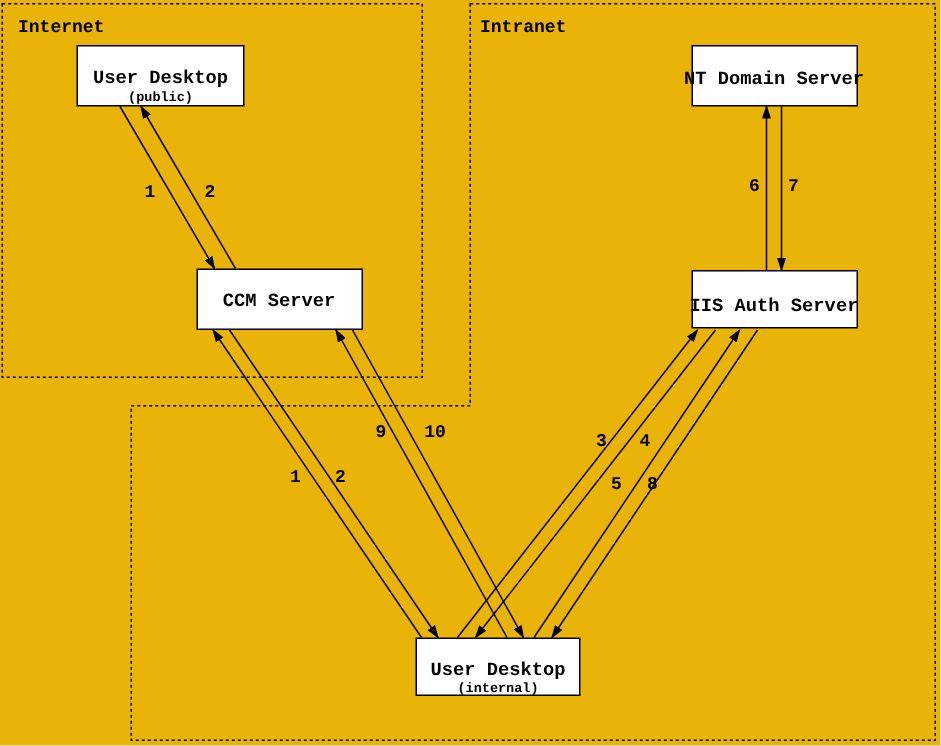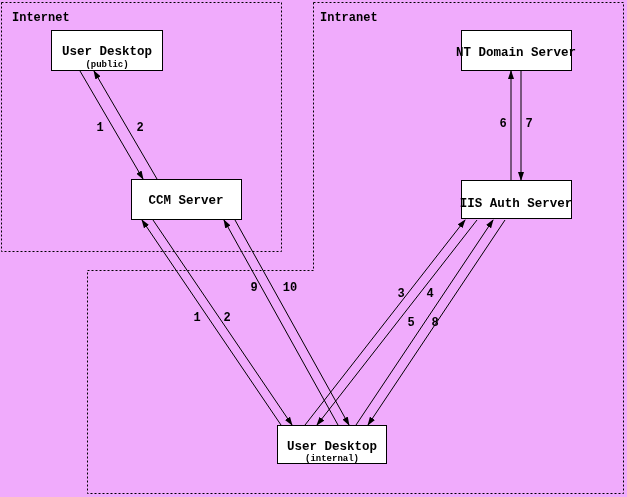--- a/index.html
+++ b/index.html
@@ -1,20 +1,20 @@
 <!DOCTYPE html>
 <html><head>
 <meta charset="utf-8">
 <style>
   html, body { margin: 0; padding: 0; background: #ffffff; }
   #stage {
     position: relative;
     width: 627px;
     height: 497px;
-    background: #f0abfc;
+    background: #eab308;
     font-family: "Liberation Mono", "DejaVu Sans Mono", monospace;
   }
   svg { display: block; }
   svg text {
     font-family: "Liberation Mono", "DejaVu Sans Mono", monospace;
     fill: #000000;
     font-weight: bold;
   }
   .zone-label { font-size: 12px; }
   .node-title { font-size: 12.5px; text-anchor: middle; }

